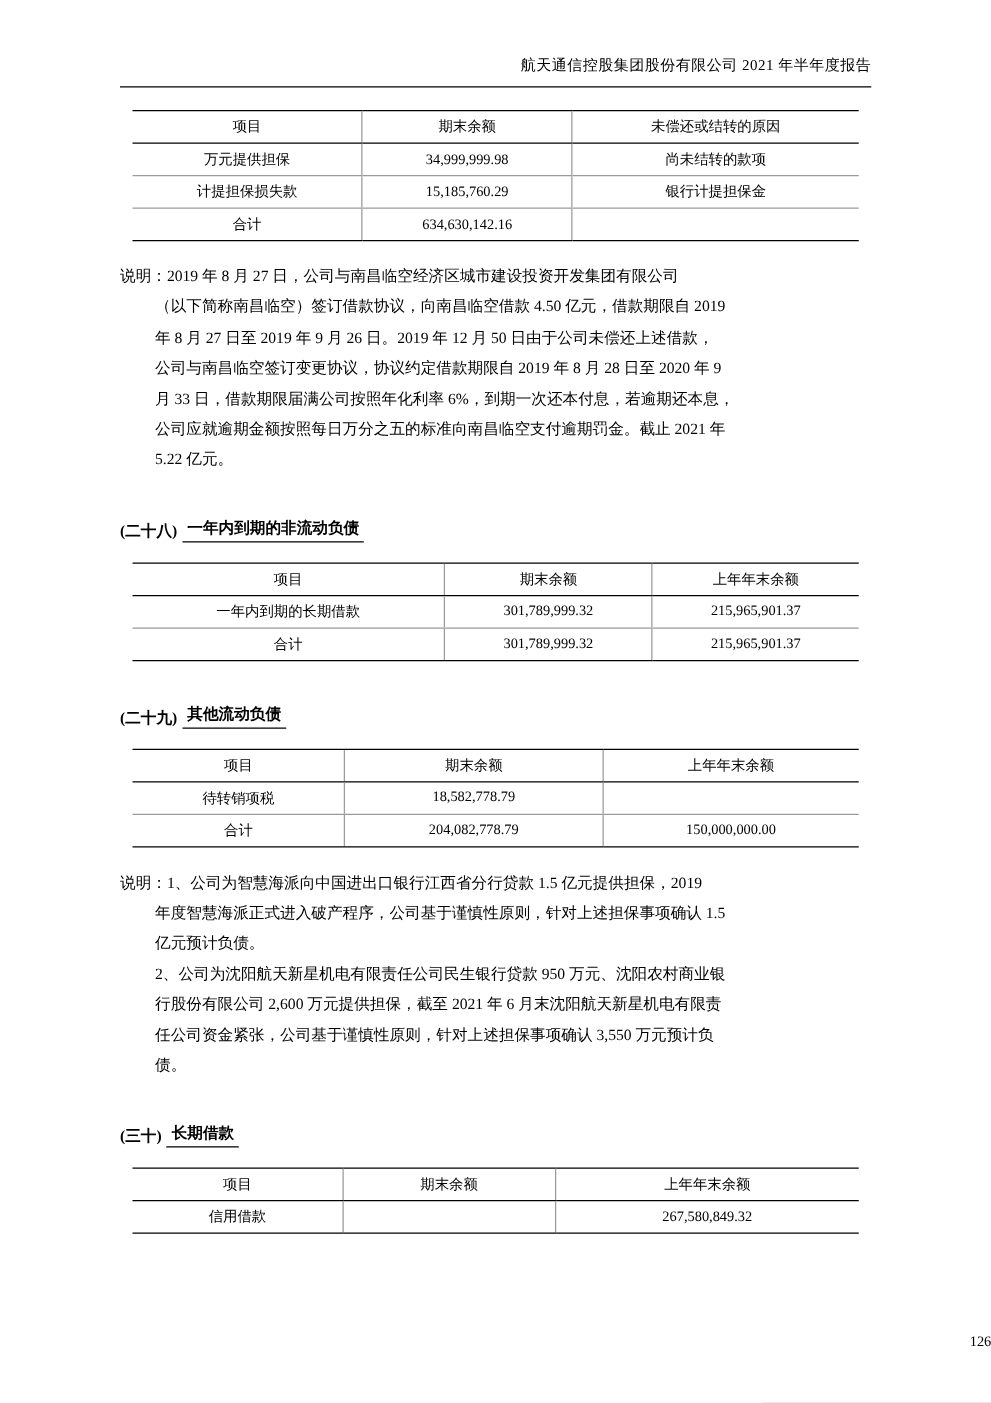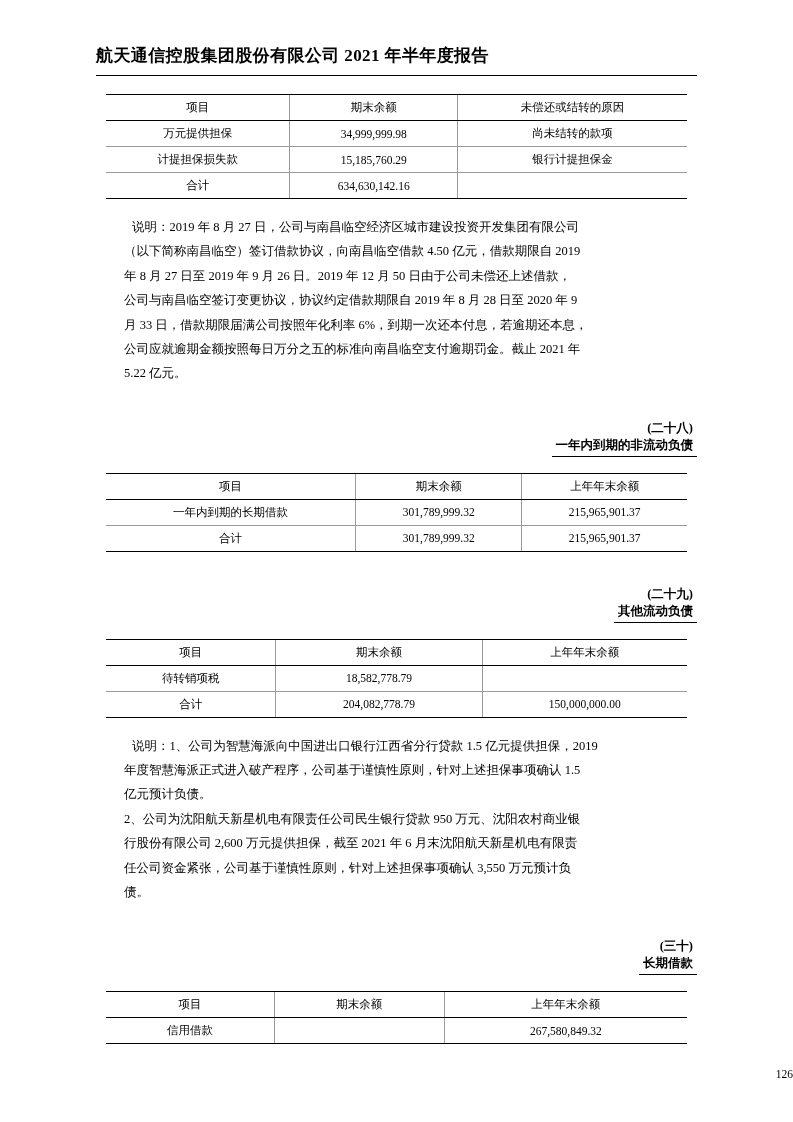--- a/index.html
+++ b/index.html
@@ -17,25 +17,24 @@
     font-family: "Liberation Serif", "DejaVu Serif", serif;
     color: #000;
   }
   .content {
     position: absolute;
     left: 96px;
     right: 96px;
     top: 44px;
   }
   .header {
-    text-align: left;
-    font-size: 17px;
+    text-align: right;
+    font-size: 12px;
     letter-spacing: 0.4px;
     padding-bottom: 6px;
-    font-weight: bold;
   }
   .header-rule {
     border-bottom: 1.5px solid #000;
     margin-top: 2px;
     margin-bottom: 18px;
   }
   table.t {
     width: 100%;
     border-collapse: collapse;
     font-size: 11.5px;
@@ -77,29 +76,27 @@
     margin: 0;
     text-indent: 0;
   }
   .note p.ind {
     padding-left: 28px;
     text-indent: 0;
   }
   .note p.first {
     padding-left: 28px;
     text-indent: -28px;
-    margin-left: 36px;
   }
   .sec-title {
     font-size: 12.5px;
     font-weight: bold;
     margin: 34px 0 10px 0;
     display: flex;
     align-items: flex-end;
-    flex-direction: column;
   }
   .sec-title .num {
     white-space: nowrap;
     padding-right: 4px;
   }
   .sec-title .txt {
     border-bottom: 1px solid #000;
     padding: 0 4px 2px 4px;
     flex: 0 0 auto;
   }

